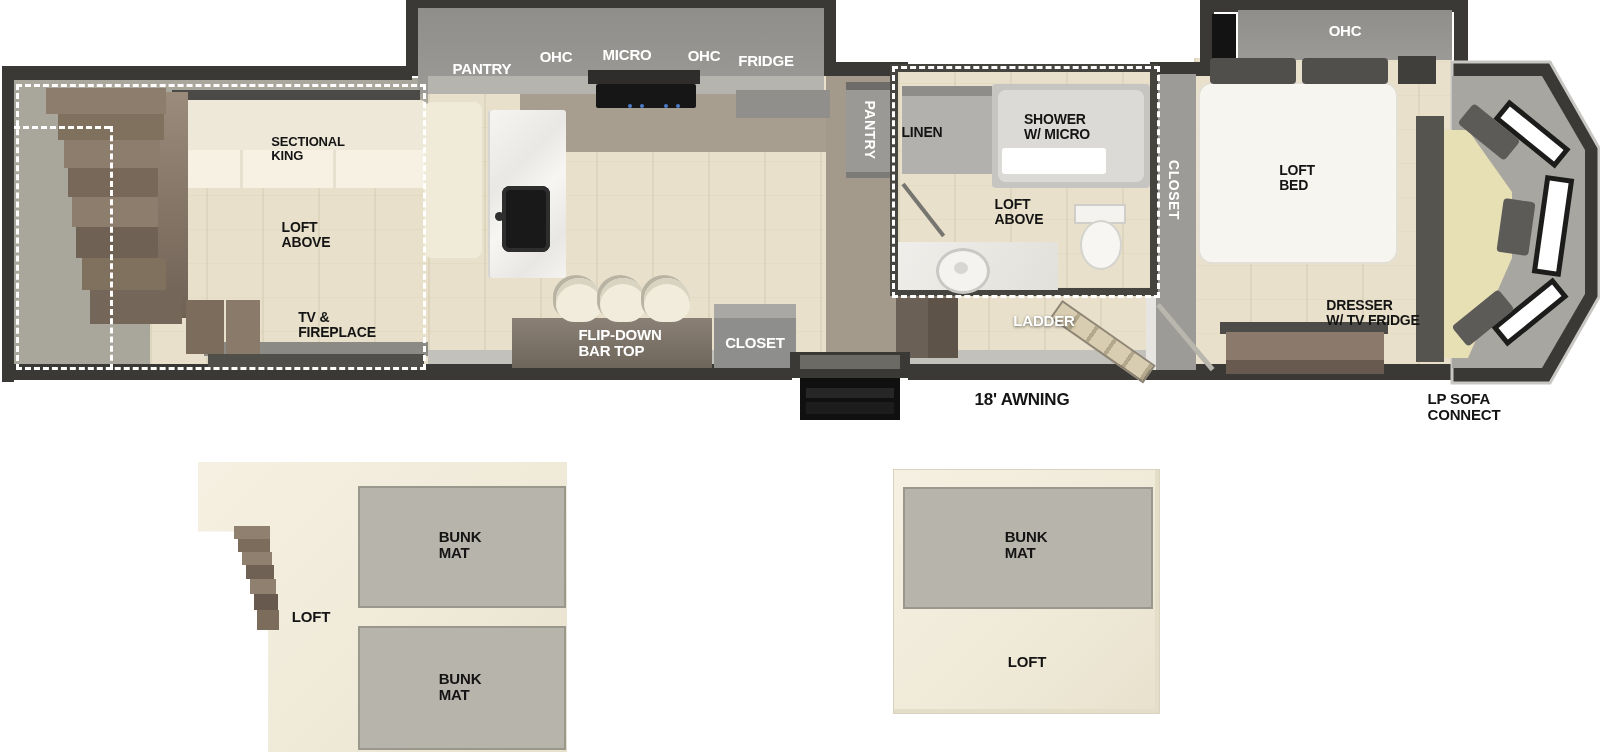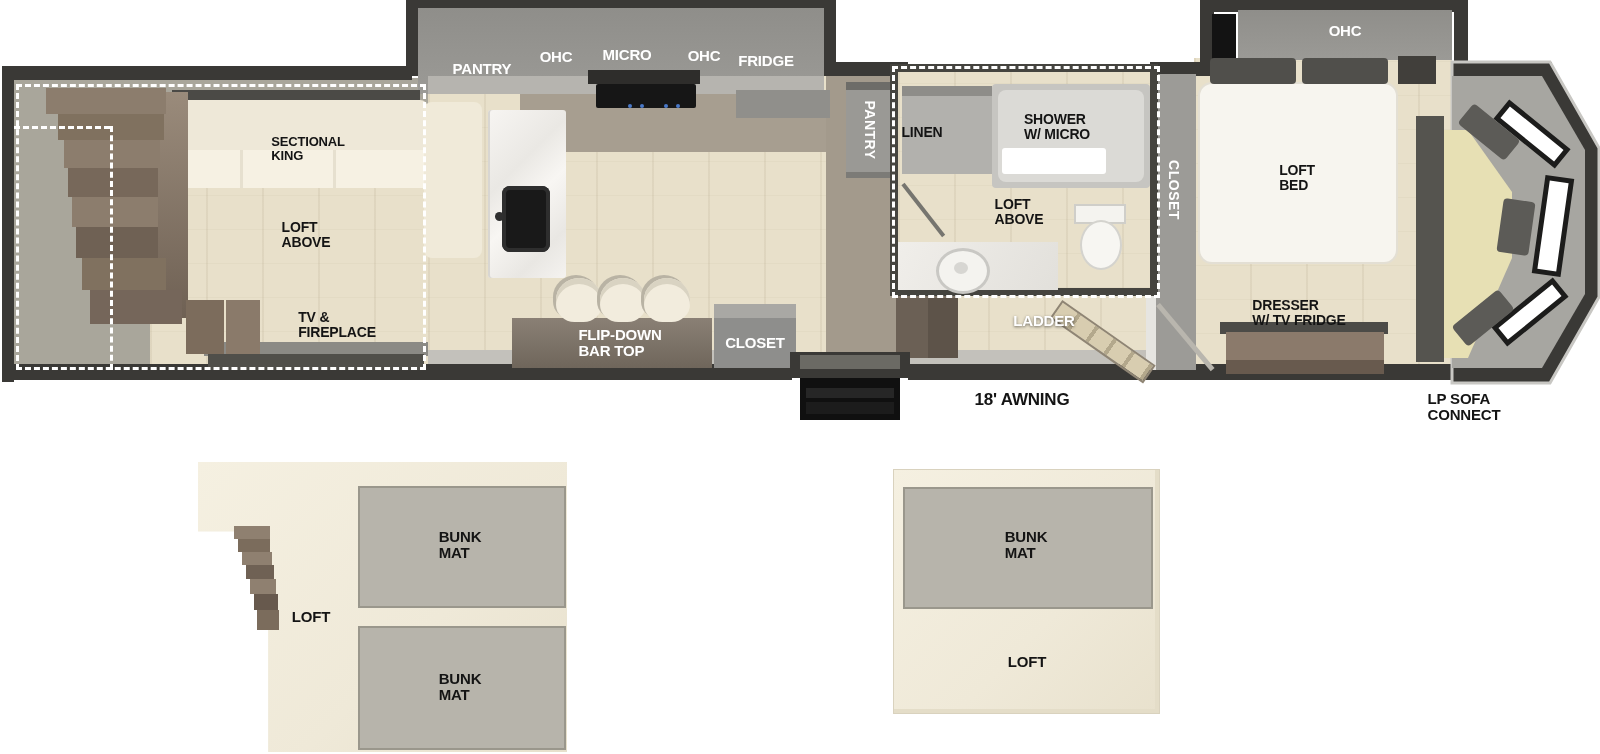--- a/index.html
+++ b/index.html
@@ -181,21 +181,21 @@
     <span>ABOVE</span>
   </div>
   <div class="lbl w s15" style="left:1044px;top:321px;text-shadow:0 1px 3px rgba(0,0,0,0.55);">LADDER</div>
 
   <div class="lbl w s15" style="left:1345px;top:31px;">OHC</div>
   <div class="lbl w s14 vlbl" style="left:1174px;top:190px;">CLOSET</div>
   <div class="lbl b s14" style="left:1297px;top:178px;">
     <span>LOFT</span>
     <span>BED</span>
   </div>
-  <div class="lbl b s14" style="left:1299px;top:313px;">
+  <div class="lbl b s14" style="left:1373px;top:313px;">
     <span>DRESSER</span>
     <span>W/ TV FRIDGE</span>
   </div>
 
   <div class="lbl b s17" style="left:1022px;top:400px;">18' AWNING</div>
   <div class="lbl b s15" style="left:1464px;top:407px;text-align:left;">
     <span>LP SOFA</span>
     <span>CONNECT</span>
   </div>
 

